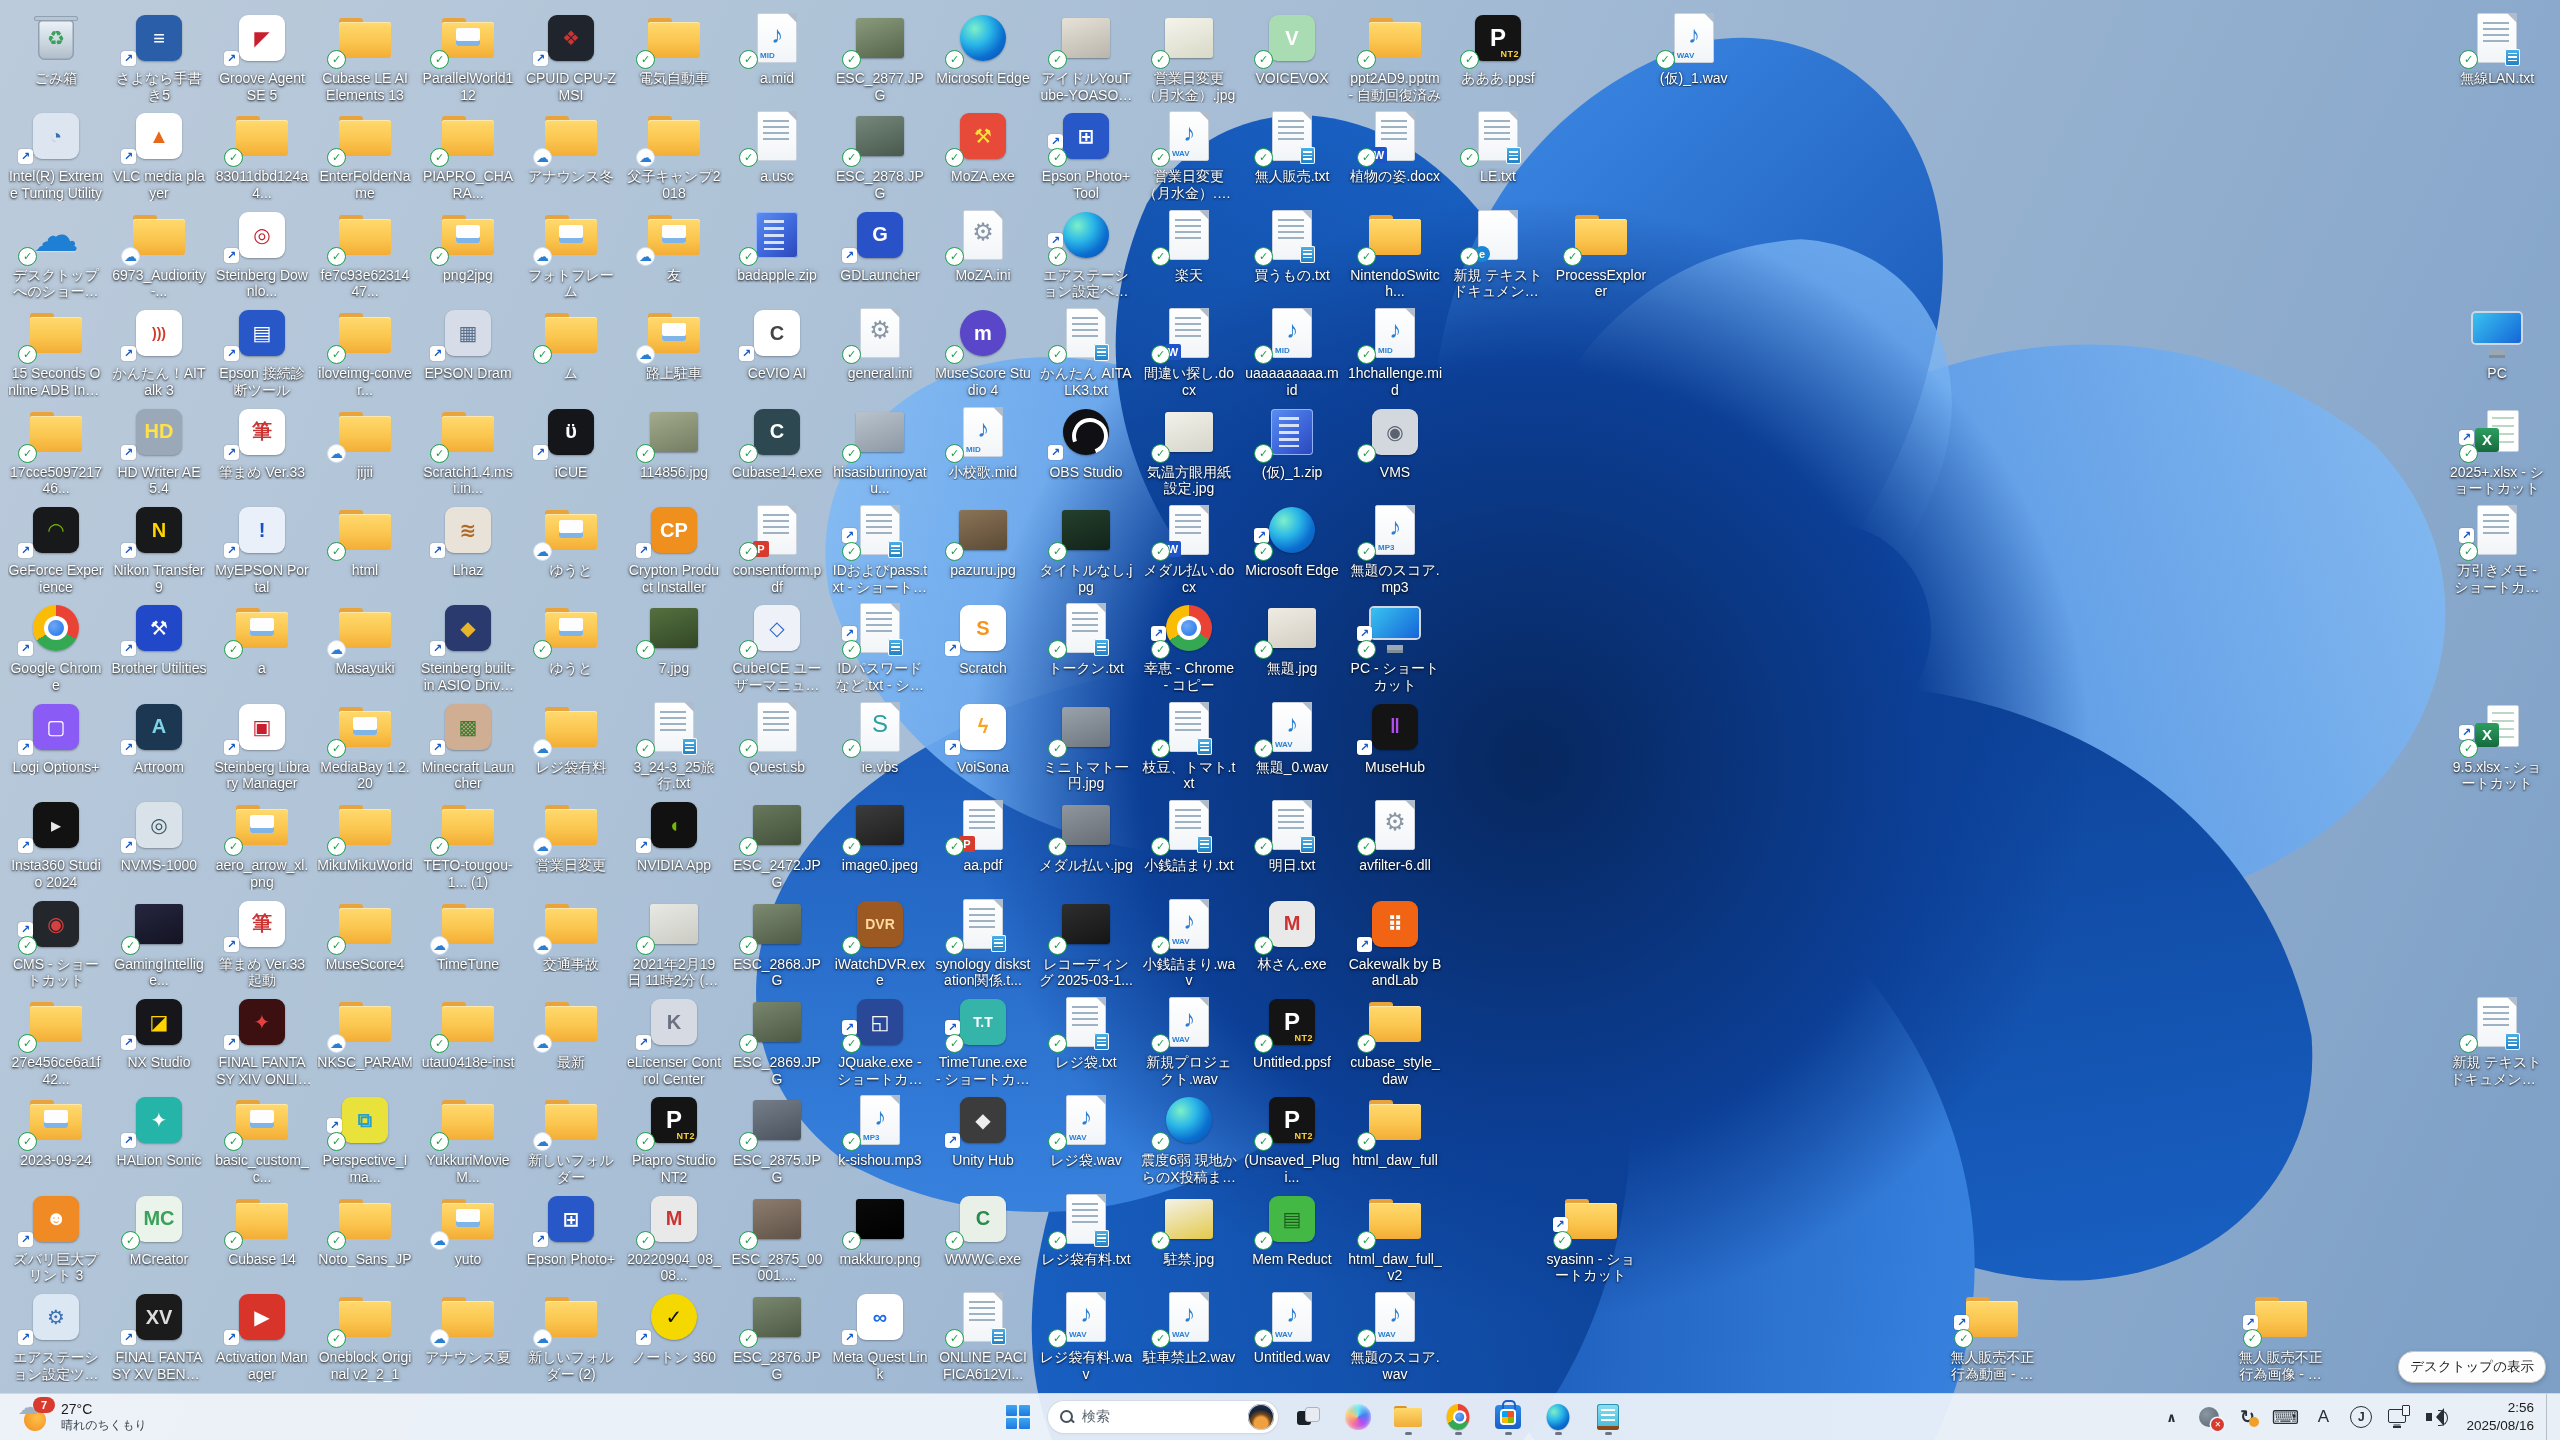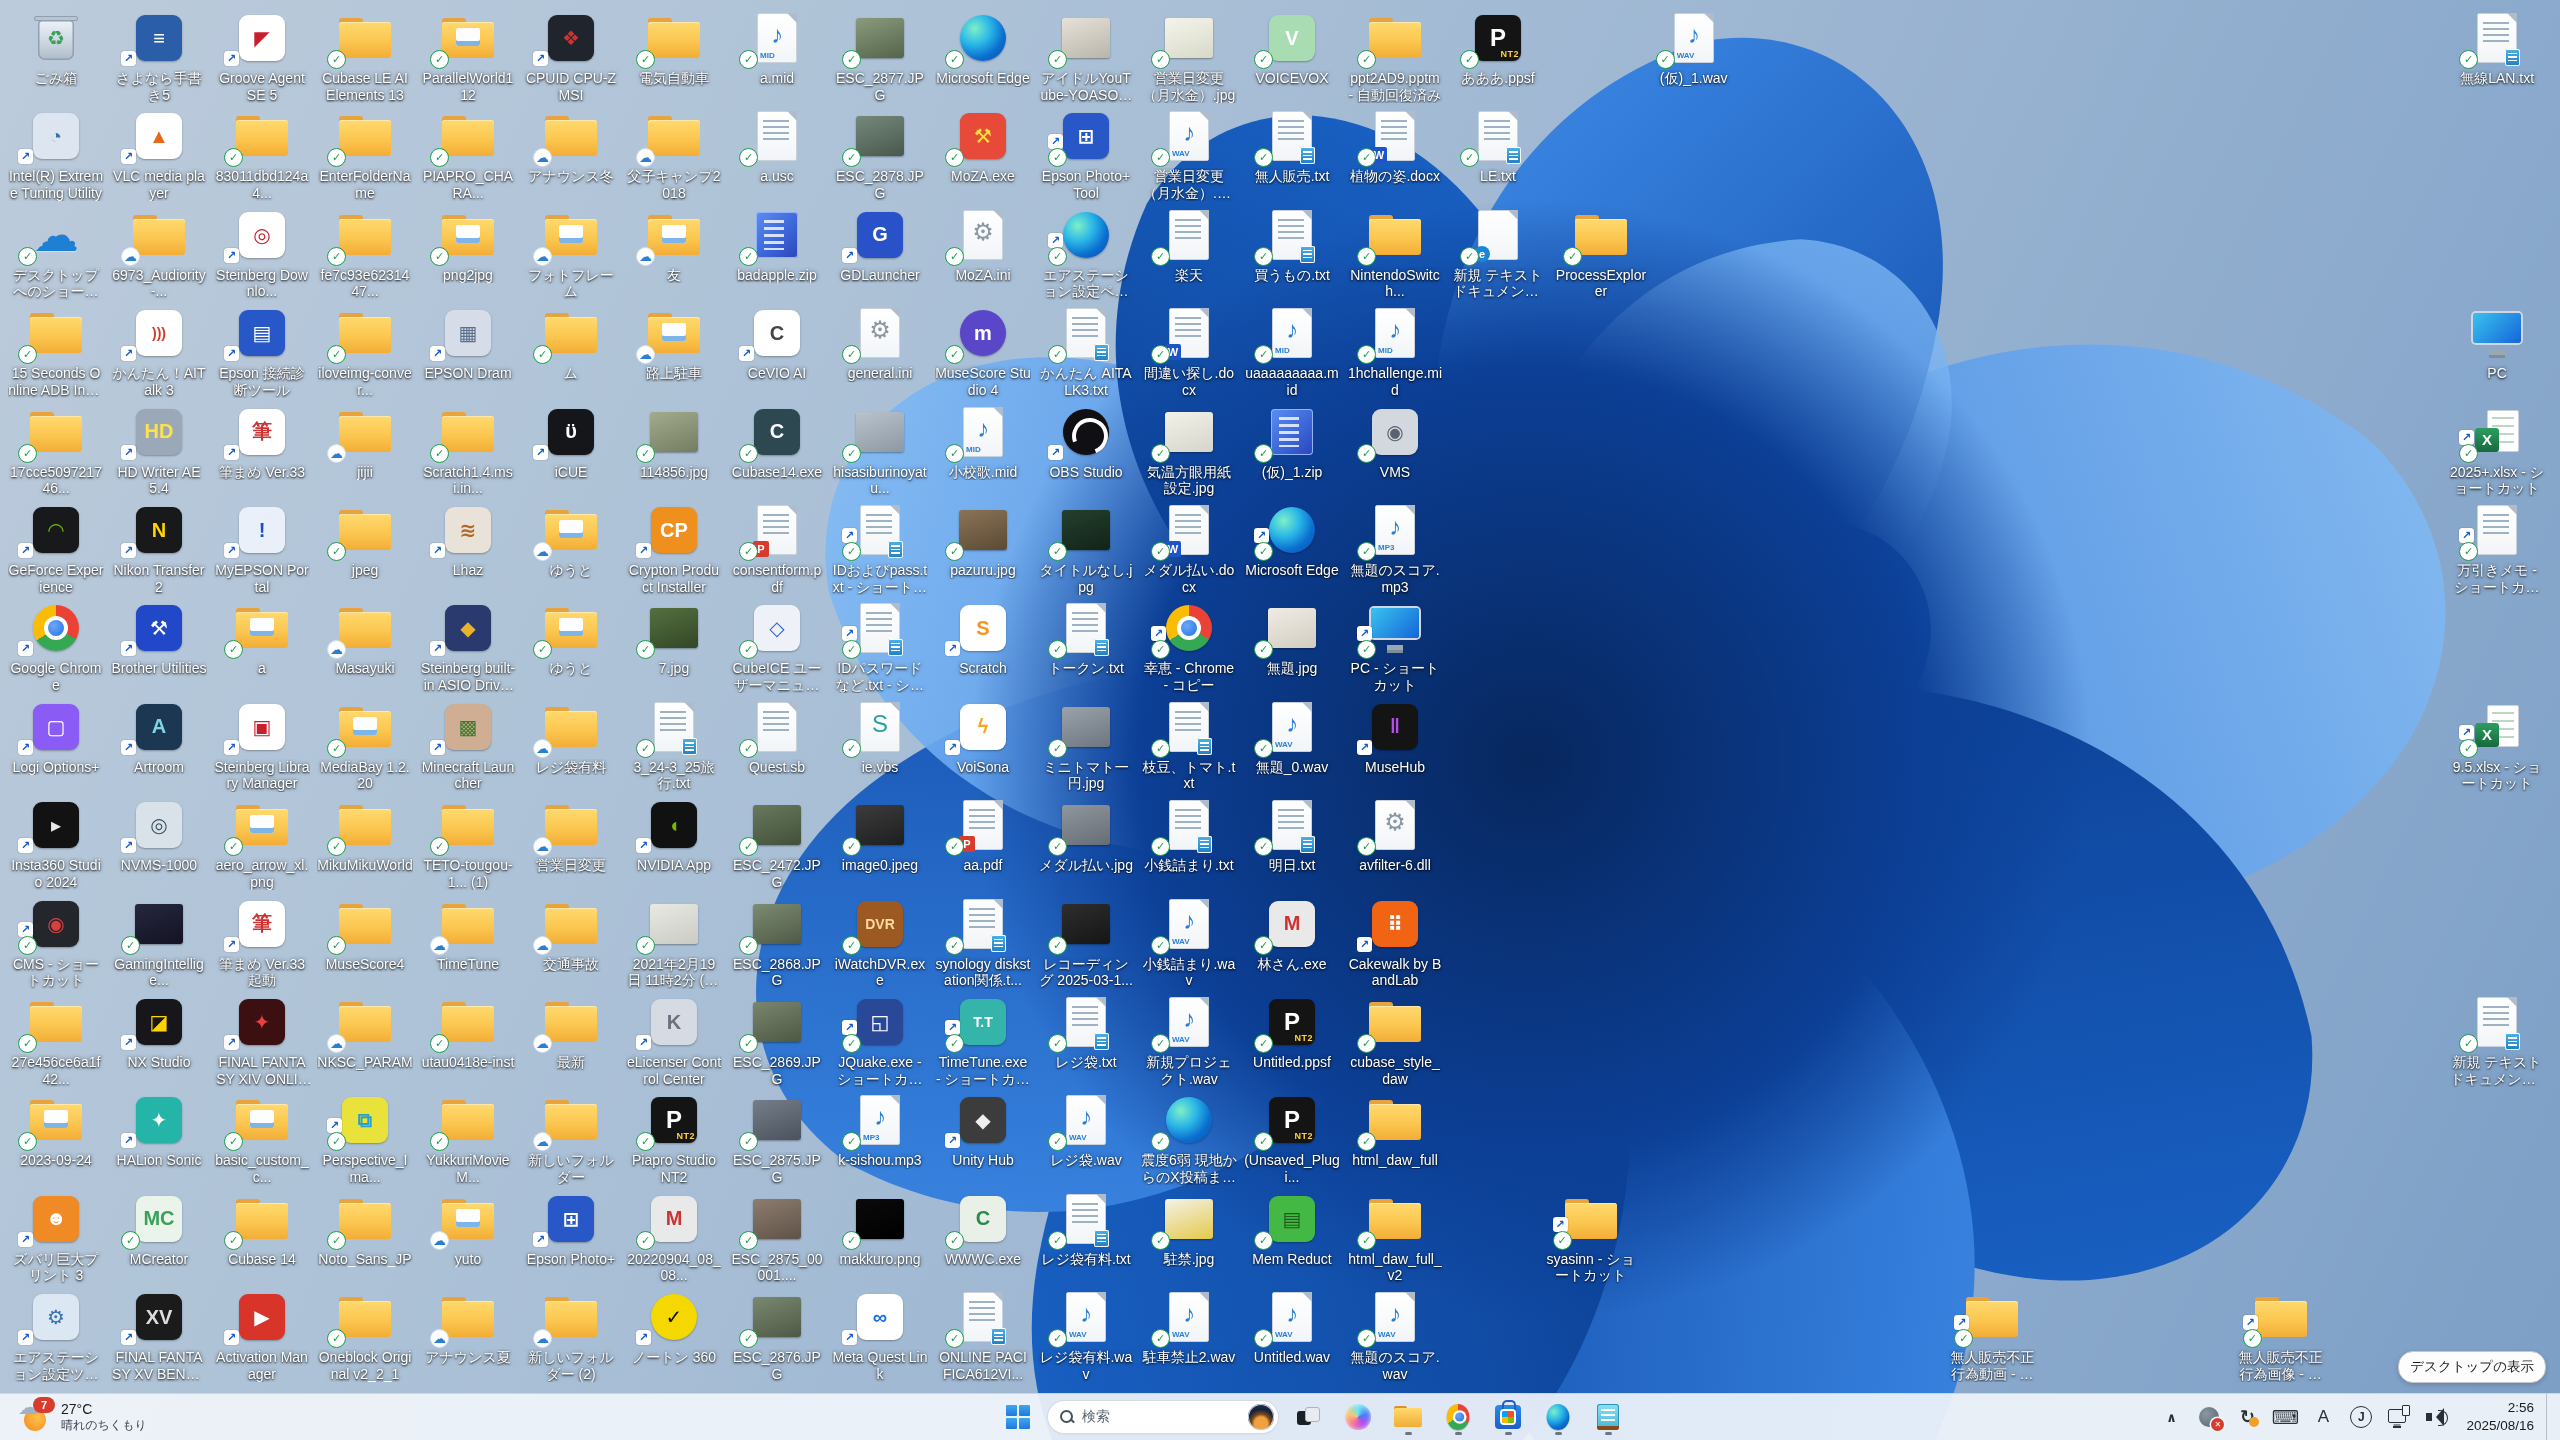--- a/index.html
+++ b/index.html
@@ -797,35 +797,35 @@
           <div class="g-app" style="background: rgb(23, 25, 27); color: rgb(118, 185, 0);">◠</div>
           <span class="scarr" style="bottom: -2px;">↗</span>
         </div>
         <div class="lbl">GeForce Experience</div>
       </div>
       <div class="icon" title="Nikon Transfer 2" style="left: 111px; top: 504px;">
         <div class="ic">
           <div class="g-app" style="background: rgb(23, 25, 27); color: rgb(255, 212, 0);">N</div>
           <span class="scarr" style="bottom: -2px;">↗</span>
         </div>
-        <div class="lbl">Nikon Transfer 2</div>
+        <div class="lbl">Nikon Transfer 9</div>
       </div>
       <div class="icon" title="MyEPSON Portal" style="left: 214px; top: 504px;">
         <div class="ic">
           <div class="g-app" style="background: rgb(234, 240, 250); color: rgb(26, 79, 200);">!</div>
           <span class="scarr" style="bottom: -2px;">↗</span>
         </div>
         <div class="lbl">MyEPSON Portal</div>
       </div>
       <div class="icon" title="malib" style="left: 317px; top: 504px;">
         <div class="ic">
           <div class="g-folder"></div>
           <span class="bdg chk">✓</span>
         </div>
-        <div class="lbl">jpeg</div>
+        <div class="lbl">html</div>
       </div>
       <div class="icon" title="Lhaz" style="left: 420px; top: 504px;">
         <div class="ic">
           <div class="g-app" style="background: rgb(232, 226, 216); color: rgb(176, 106, 40);">≋</div>
           <span class="scarr" style="bottom: -2px;">↗</span>
         </div>
         <div class="lbl">Lhaz</div>
       </div>
       <div class="icon" title="ゆうと" style="left: 523px; top: 504px;">
         <div class="ic">

